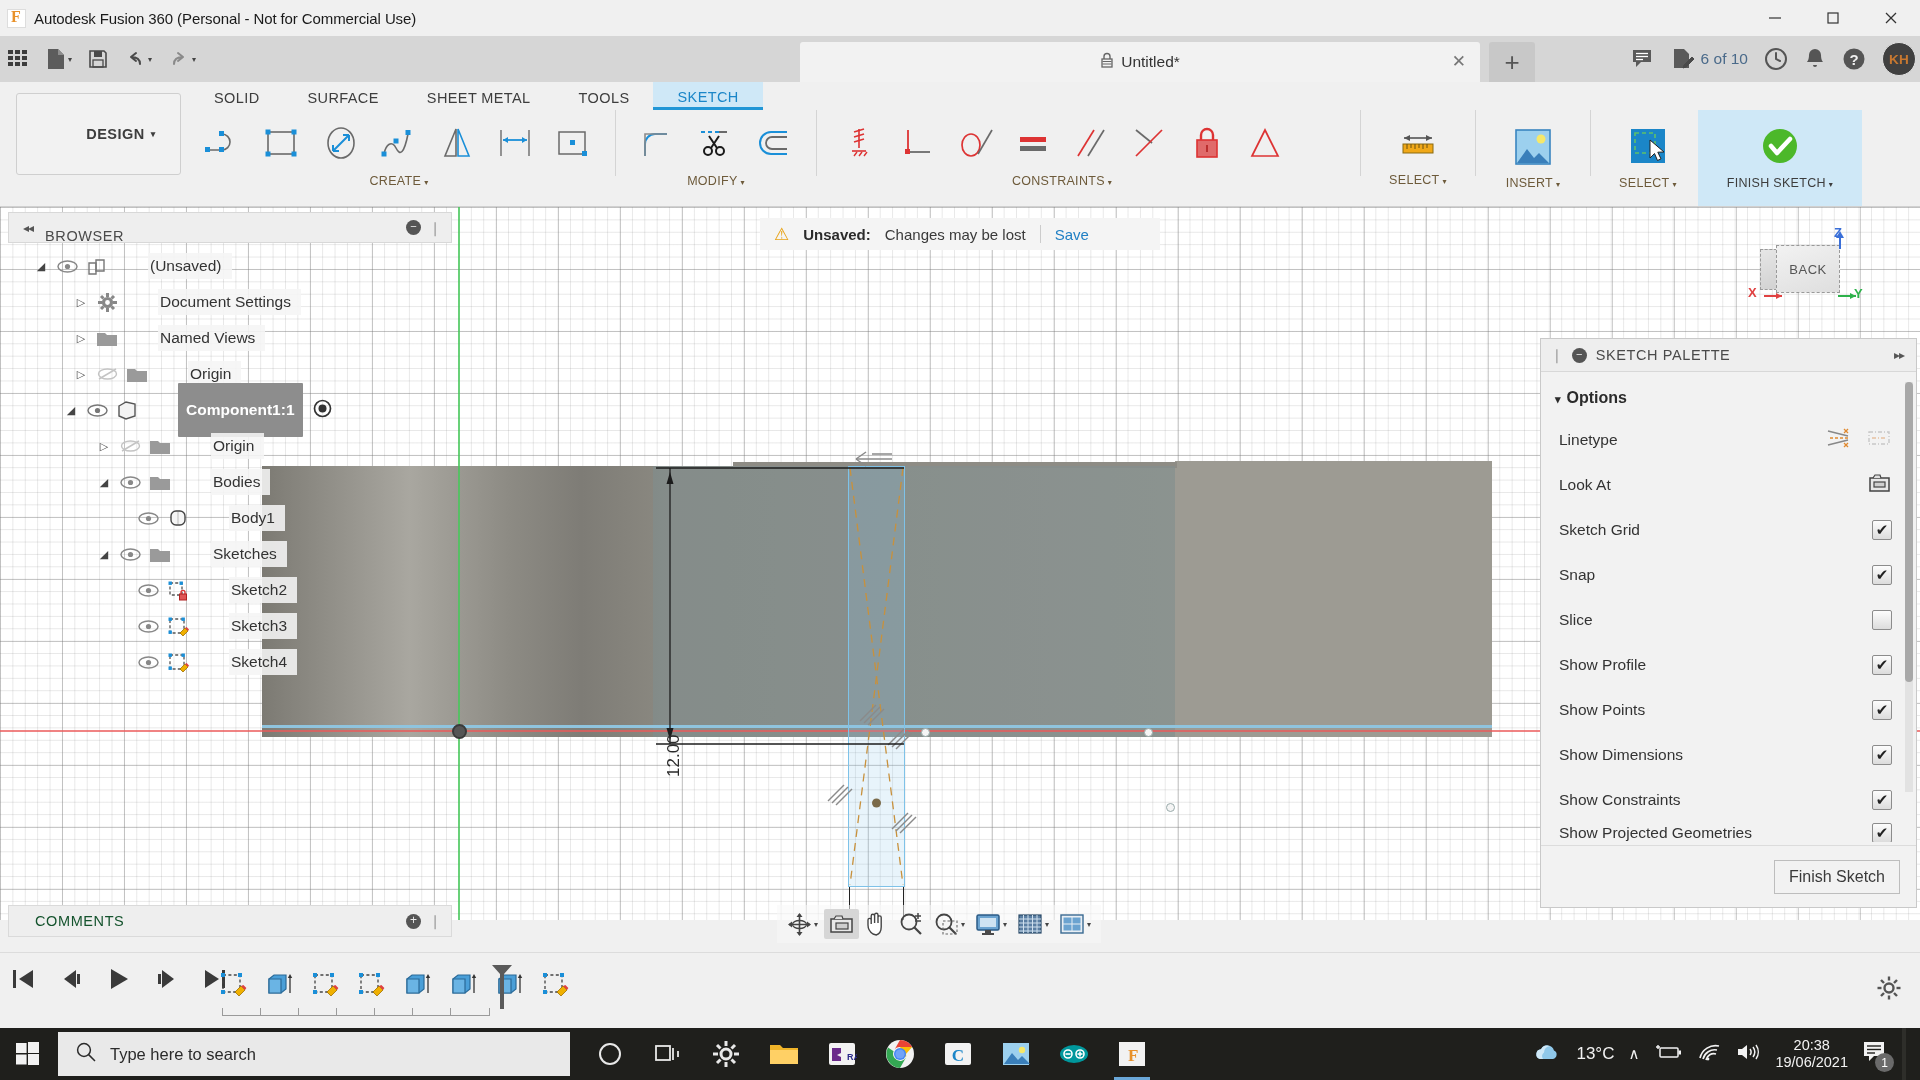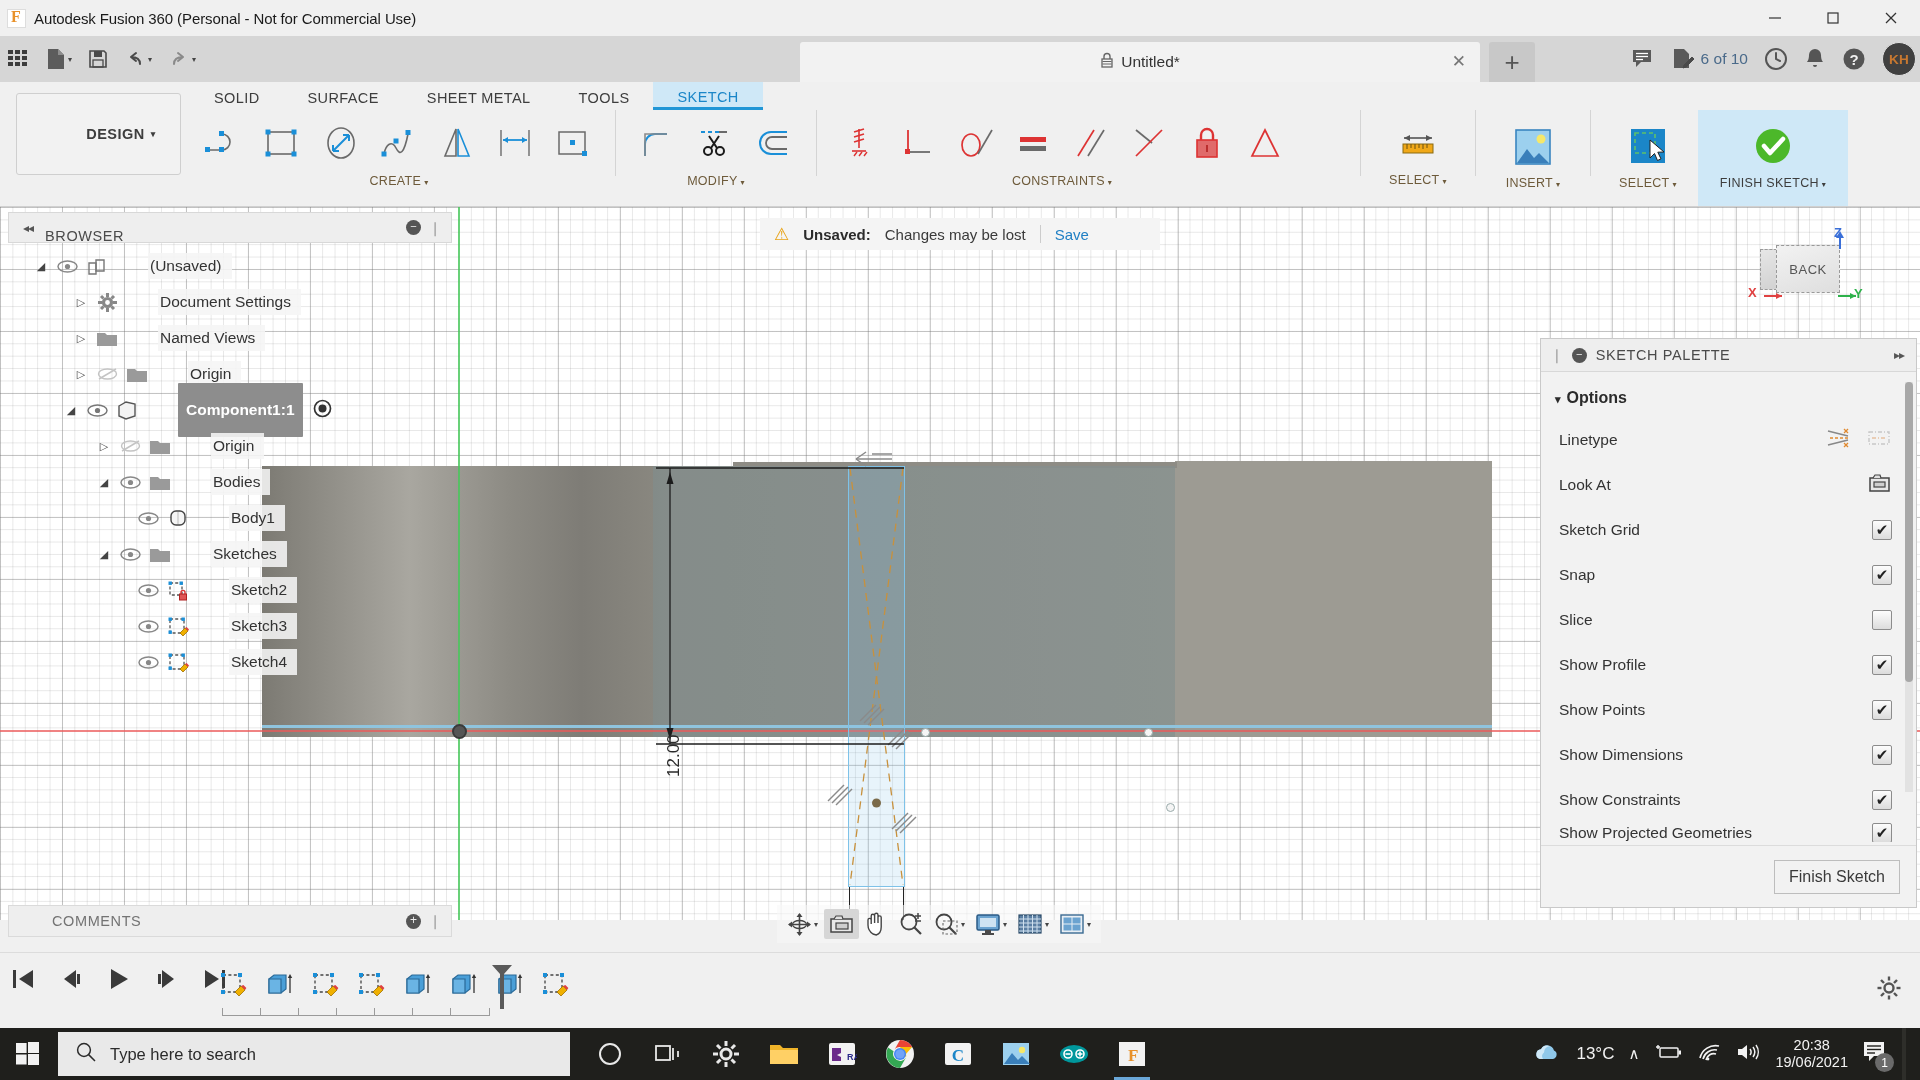--- a/index.html
+++ b/index.html
@@ -106,21 +106,21 @@
   .panel-title .caret { font-size: 8px; margin-left: 3px; }
   .tool {
     width: 58px; height: 60px; display: flex; align-items: center; justify-content: center;
   }
   .sep { width: 1px; height: 66px; background: #d4d4d4; margin: 0 7px; align-self: flex-start; }
   .big-tool {
     width: 100px; height: 96px; display: flex; flex-direction: column;
     align-items: center; justify-content: center;
   }
   .big-tool .lbl { font-size: 12.5px; color: #6d5a3a; margin-top: 6px; letter-spacing: .3px; }
-  .big-tool.finish { background: #cfe8f7; width: 150px; }
+  .big-tool.finish { background: #cfe8f7; width: 164px; }
   .big-tool.finish .lbl { color: #3d3d3d; }
 
   
   .canvas {
     position: absolute; top: 207px; left: 0; width: 1920px; height: 713px;
     background: #ffffff; overflow: hidden;
   }
   .grid-minor, .grid-major { position: absolute; inset: 0; }
   .grid-minor {
     background-image:
@@ -223,21 +223,21 @@
   .ticon { width: 30px; display: flex; justify-content: center; flex: none; margin-right: 4px; }
   .tlabel { padding-left: 2px; margin-left: 32px; }
   .trow.selected .tlabel {
     background: #8d8d8d; color: #fff; font-weight: bold; padding: 18px 8px; border-radius: 1px;
   }
 
   .comments-bar {
     position: absolute; left: 8px; top: 905px; width: 444px; height: 32px;
     background: #eeeeee; border: 1px solid #dadada; display: flex; align-items: center;
   }
-  .comments-bar .lbl { font-size: 14.5px; color: #737373; letter-spacing: .6px; margin-left: 43px; }
+  .comments-bar .lbl { font-size: 14.5px; color: #14532d; letter-spacing: .6px; margin-left: 26px; }
   .comments-bar .plus {
     position: absolute; right: 30px; width: 15px; height: 15px; border-radius: 50%;
     background: #555; color: #eee; font-size: 12px; line-height: 13px; text-align: center;
   }
   .comments-bar .grip { position: absolute; right: 10px; font-size: 14px; color: #999; }
 
   
   .unsaved {
     position: absolute; left: 760px; top: 218px; width: 400px; height: 32px;
     background: #f4f4f4; display: flex; align-items: center; gap: 14px;

